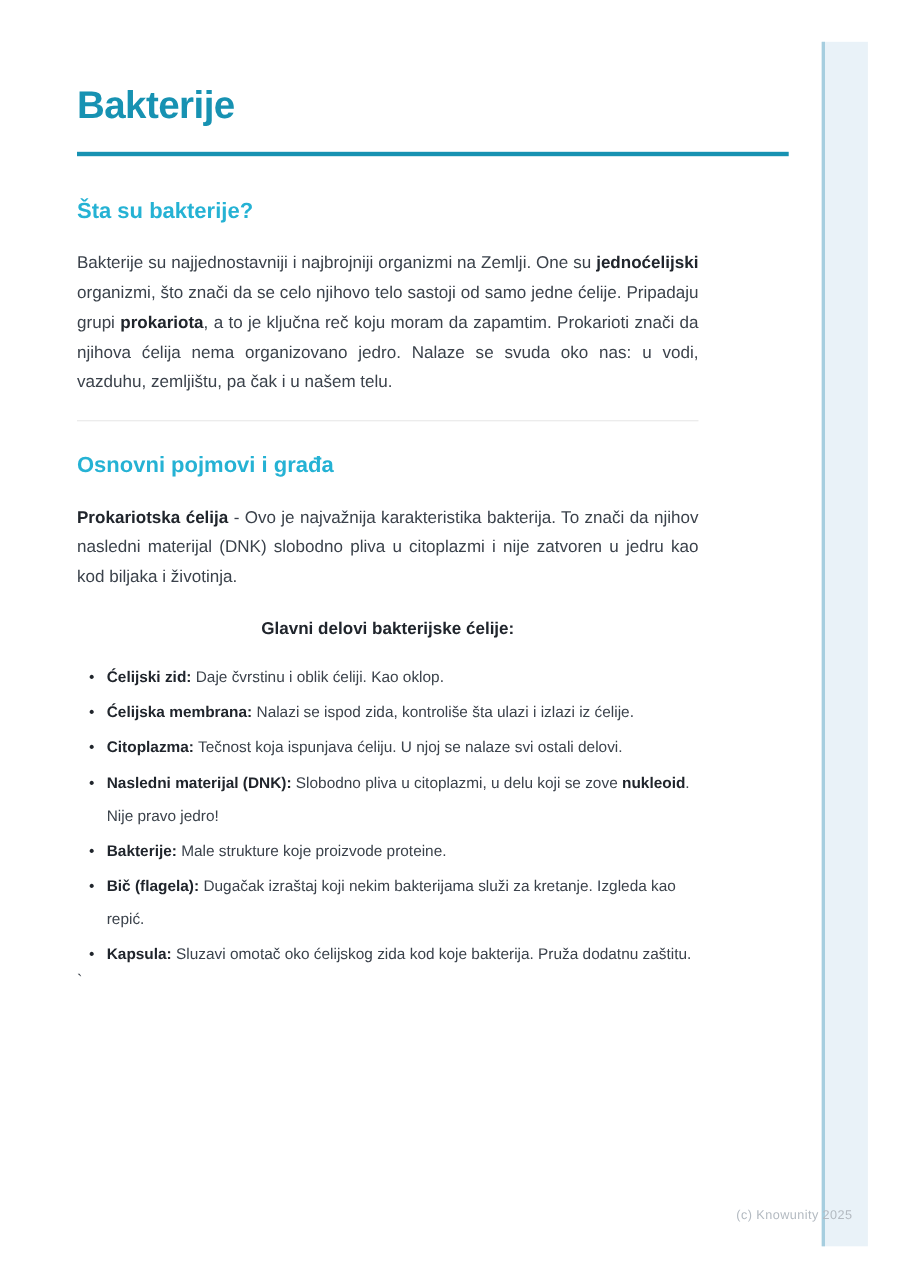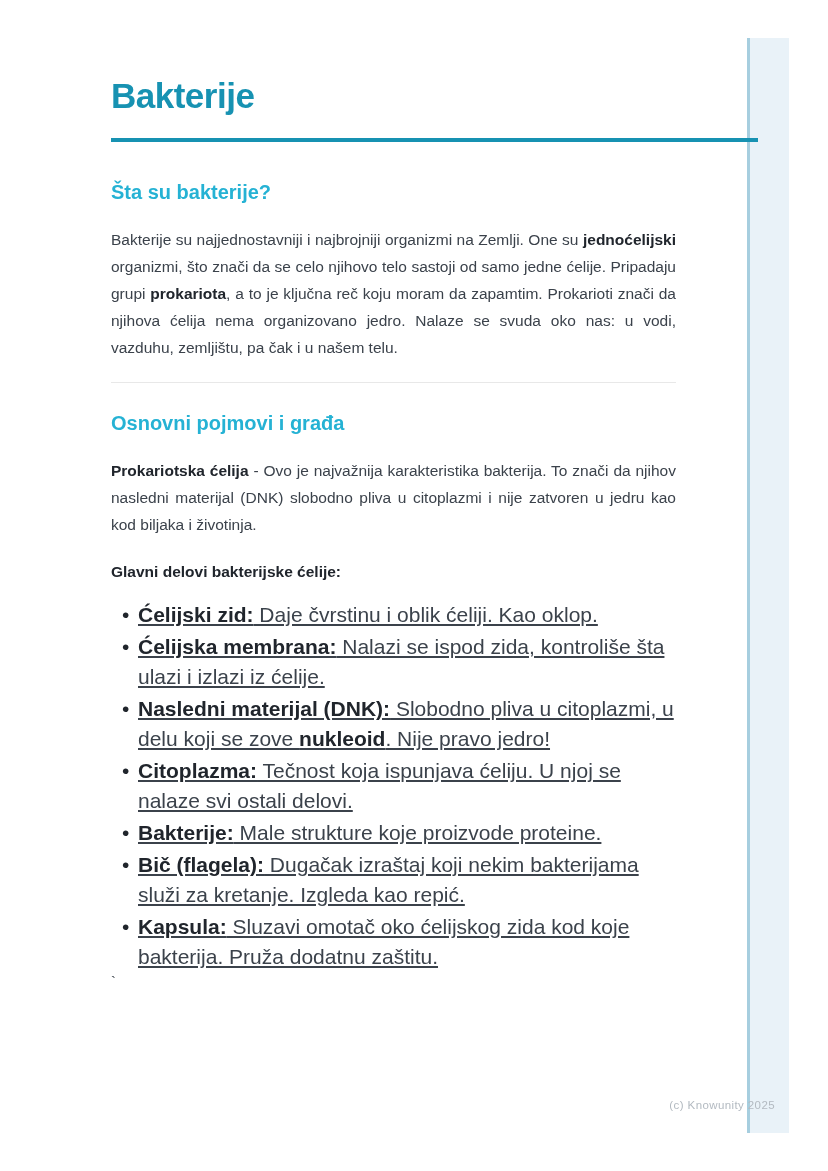--- a/index.html
+++ b/index.html
@@ -3,21 +3,21 @@
 <meta charset="utf-8">
 <style>
   html, body { margin: 0; padding: 0; }
   body {
     width: 828px; height: 1171px;
     background: #ffffff;
     font-family: "Liberation Sans", sans-serif;
     position: relative;
     overflow: hidden;
   }
-  .page { position: absolute; inset: 0; margin-left: 41px; }
+  .page { position: absolute; inset: 0; }
 
   
   .side-bar {
     position: absolute;
     top: 38px; right: 39px;
     width: 39px; height: 1095px;
     background: var(--sidebar-fill, #e9f2f8);
     border-left: 3px solid var(--sidebar-edge, #a6cedf);
     z-index: 1;
   }
@@ -51,20 +51,21 @@
     font-weight: 700;
     color: var(--heading-cyan, #25b2d4);
   }
   .divider + .heading { margin-top: 27px; }
 
   .para {
     margin: 21px 0 0 0;
     font-size: 15.5px;
     line-height: 27px;
     color: var(--body-text, #3b424b);
+    text-align: center;
   }
   .justify { text-align: justify; }
 
   .para strong, .bullets strong {
     font-weight: 700;
     color: var(--bold-text, #20252c);
   }
 
   .divider {
     border: none;
@@ -81,24 +82,23 @@
 
   .bullets {
     margin: 15px 0 0 0;
     padding: 0;
     list-style: none;
   }
   .bullets li {
     position: relative;
     padding-left: 27px;
     margin: 0 0 2px 0;
-    font-size: 21px;
+    font-size: 14px;
     line-height: 30px;
     color: var(--body-text, #3b424b);
-    text-decoration: underline;
   }
   .bullets li::before {
     content: "\2022";
     position: absolute;
     left: 11px;
     color: var(--bold-text, #20252c);
   }
 
   .stray {
     margin-top: 2px;
@@ -137,22 +137,22 @@
 
     <h2 class="heading">Osnovni pojmovi i građa</h2>
 
     <p class="para justify"><strong>Prokariotska ćelija</strong><span> - Ovo je najvažnija karakteristika bakterija. To znači da njihov nasledni materijal (DNK) slobodno pliva u citoplazmi i nije zatvoren u jedru kao kod biljaka i životinja.</span></p>
 
     <p class="para list-title">Glavni delovi bakterijske ćelije:</p>
 
     <ul class="bullets">
         <li><strong>Ćelijski zid:</strong><span> Daje čvrstinu i oblik ćeliji. Kao oklop.</span></li>
         <li><strong>Ćelijska membrana:</strong><span> Nalazi se ispod zida, kontroliše šta ulazi i izlazi iz ćelije.</span></li>
+        <li><strong>Citoplazma:</strong><span> Tečnost koja ispunjava ćeliju. U njoj se nalaze svi ostali delovi.</span></li>
         <li><strong>Nasledni materijal (DNK):</strong><span> Slobodno pliva u citoplazmi, u delu koji se zove </span><strong>nukleoid</strong><span>. Nije pravo jedro!</span></li>
-        <li><strong>Citoplazma:</strong><span> Tečnost koja ispunjava ćeliju. U njoj se nalaze svi ostali delovi.</span></li>
         <li><strong>Bakterije:</strong><span> Male strukture koje proizvode proteine.</span></li>
         <li><strong>Bič (flagela):</strong><span> Dugačak izraštaj koji nekim bakterijama služi za kretanje. Izgleda kao repić.</span></li>
         <li><strong>Kapsula:</strong><span> Sluzavi omotač oko ćelijskog zida kod koje bakterija. Pruža dodatnu zaštitu.</span></li>
       </ul>
 
     <div class="stray">`</div>
 
   </div>
 
   <div class="footer">(c) Knowunity 2025</div>

